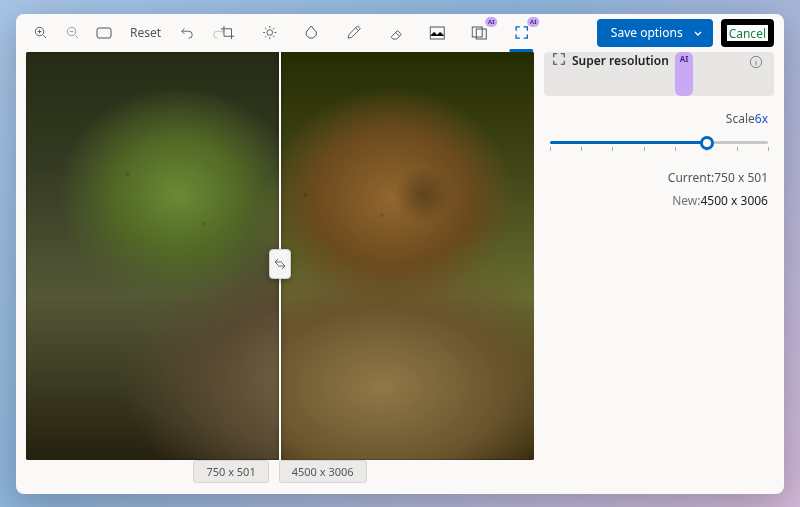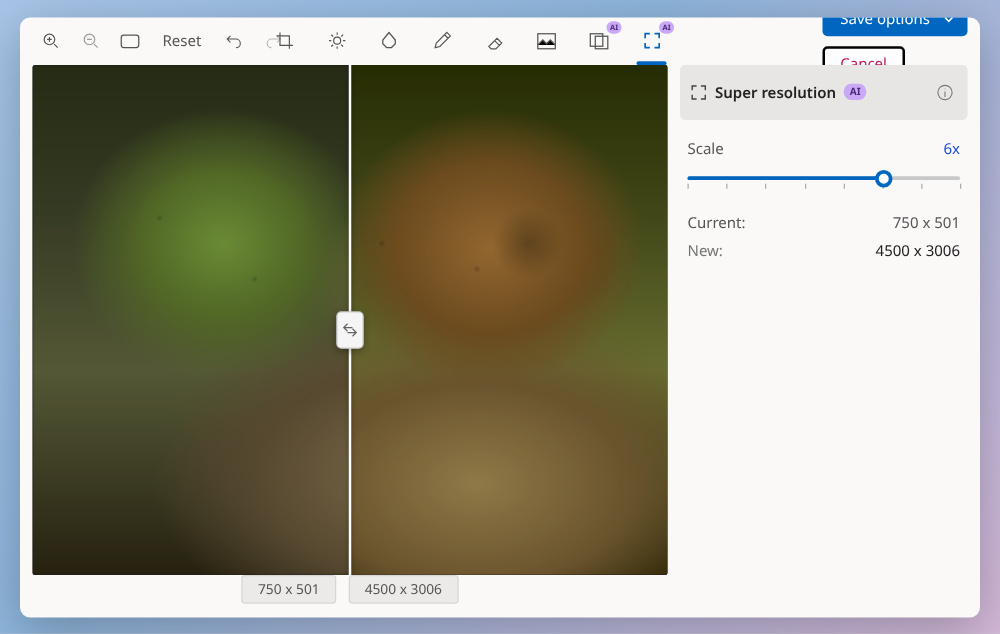--- a/index.html
+++ b/index.html
@@ -9,24 +9,24 @@
   .back-btn { width: 24px; height: 24px; display:flex; align-items:center; justify-content:center; border:none; background:none; cursor:pointer; border-radius:4px; }
   .title { font-size: 12px; color:#333; margin-left:8px; }
   .win-controls { margin-left:auto; display:flex; }
   .win-btn { width:40px; height:34px; display:flex; align-items:center; justify-content:center; border:none; background:none; cursor:pointer; }
   .toolbar { height: 38px; display:flex; align-items:center; padding: 0 10px; gap:4px; }
   .tbtn { height:28px; min-width:28px; padding:0 4px; display:flex; align-items:center; justify-content:center; border:none; background:none; cursor:pointer; border-radius:4px; color:#444; position: relative; }
   .reset { font-size:12px; color:#555; padding:0 8px; }
   .center-tools { position:absolute; left:50%; transform:translateX(-58%); display:flex; gap:14px; }
   .ai-dot { position:absolute; top:-2px; right:-4px; width:12px; height:10px; border-radius:5px; background:#c9a8f5; font-size:6px; color:#4a2a7a; display:flex; align-items:center; justify-content:center; font-weight:700; }
   .underline{ position:absolute; bottom:-5px; left:2px; right:2px; height:3px; background:#0067c0; border-radius:2px;}
-  .right-tools{ margin-left:auto; display:flex; gap:8px; align-items:flex-start;flex-direction:column;}
+  .right-tools{ margin-left:auto; display:flex; gap:8px; align-items:flex-end;}
   .save-btn{ background:#0067c0; color:#fff; border:none; height:28px; padding:0 10px 0 14px; border-radius:4px; font-size:12px; display:flex; align-items:center; gap:10px; cursor:pointer;}
   .save-btn .caret{ width:10px; display:flex; align-items:center;}
-  .cancel-btn{ background:#fdfdfd; border:2px solid #000000; height:28px; padding:0 12px; border-radius:4px; font-size:12px; color:#be185d; cursor:pointer;}
+  .cancel-btn{ background:#fdfdfd; border:6px solid #000000; height:28px; padding:0 2px; border-radius:4px; font-size:12px; color:#15803d; cursor:pointer;}
   .content { flex:1; display:flex; padding: 0 10px 10px 10px; gap:10px; }
   .canvas { flex:1.05; background:#1a1a1a; position:relative; overflow:hidden; border-radius:2px; }
   .liz-left, .liz-right { position:absolute; inset:0; }
   .liz-left { background:
     radial-gradient(ellipse 200px 180px at 30% 35%, #6b8a3a 0%, #556b2a 30%, transparent 60%),
     radial-gradient(ellipse 140px 120px at 58% 42%, #776543 0%, transparent 55%),
     radial-gradient(ellipse 300px 200px at 60% 80%, #7a6a4a 0%, #5a4c35 40%, transparent 70%),
     linear-gradient(180deg, #2a2f1a 0%, #3a3f28 30%, #565a3a 60%, #2a2515 100%);
     filter: blur(1px) contrast(1.05);
   }
@@ -43,26 +43,26 @@
      radial-gradient(circle 3px at 35% 42%, rgba(0,0,0,.2), transparent),
      radial-gradient(circle 3px at 55% 35%, rgba(0,0,0,.2), transparent),
      radial-gradient(circle 3px at 70% 40%, rgba(0,0,0,.2), transparent),
      radial-gradient(circle 40px at 78% 35%, rgba(30,25,10,.35), transparent 70%);
   }
   .divider { position:absolute; left:50%; top:0; bottom:0; width:2px; background:#fff; transform:translateX(-50%); box-shadow:0 0 4px rgba(0,0,0,.4);}
   .handle { position:absolute; left:50%; top:52%; width:22px; height:30px; background:#f5f5f5; border:1px solid #ccc; border-radius:4px; transform:translate(-50%,-50%); display:flex; align-items:center; justify-content:center; cursor:ew-resize; box-shadow:0 2px 6px rgba(0,0,0,.3);}
   .dim-wrap { position:relative; flex:1.05;}
   .tag { background:#eceae8; border:1px solid #d8d6d4; font-size:11px; color:#555; padding:3px 12px; border-radius:3px;}
   .panel { width:230px; display:flex; flex-direction:column; }
-  .panel-header{ background:#e8e6e4; border-radius:4px; height:44px; display:flex; align-items:center; padding:0 8px; gap:6px;}
+  .panel-header{ background:#e8e6e4; border-radius:4px; height:44px; display:flex; padding:0 8px; gap:6px;}
   .panel-title{ font-size:12px; font-weight:600; color:#222;}
   .ai-pill{ background:#c9a8f5; color:#4a2a7a; font-size:8px; font-weight:700; padding:1px 5px; border-radius:6px;}
   .info-btn{ margin-left:auto; width:20px; height:20px; display:flex; align-items:center; justify-content:center; border:none; background:none; cursor:pointer; color:#666;}
   .panel-body{ padding: 14px 6px; font-size:12px; color:#555;}
-  .row{ display:flex; justify-content:space-between; margin-bottom:6px;}
+  .row{ display:flex; justify-content:flex-end; margin-bottom:6px;}
   .slider-wrap{ position:relative; margin:2px 0 16px; height:20px; }
   .track{ position:absolute; top:8px; left:0; right:0; height:3px; background:#c8c8c8; border-radius:2px;}
   .fill{ position:absolute; top:8px; left:0; height:3px; background:#0067c0; border-radius:2px;}
   .thumb{ position:absolute; top:3px; width:14px; height:14px; border-radius:50%; background:#fff; border:3px solid #0067c0; transform:translateX(-50%); cursor:pointer;}
   .ticks{ position:absolute; top:14px; left:0; right:0; height:5px;}
   .tick{ position:absolute; width:1px; height:4px; background:#aaa;}
   svg { display:block; }
   .below-canvas{ height:24px; display:flex; align-items:center; justify-content:center; gap:10px; margin-top:0;}
 </style>
 </head>

